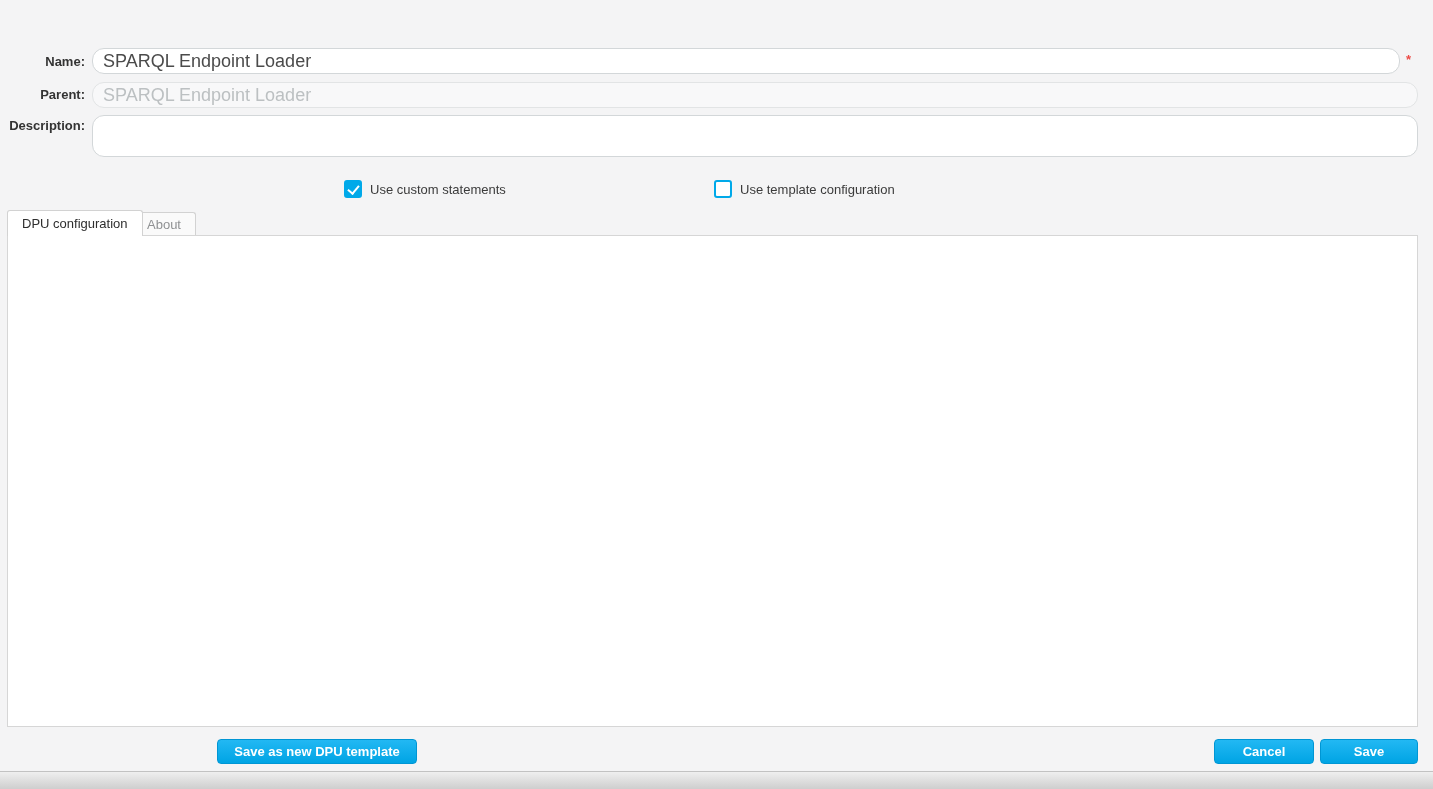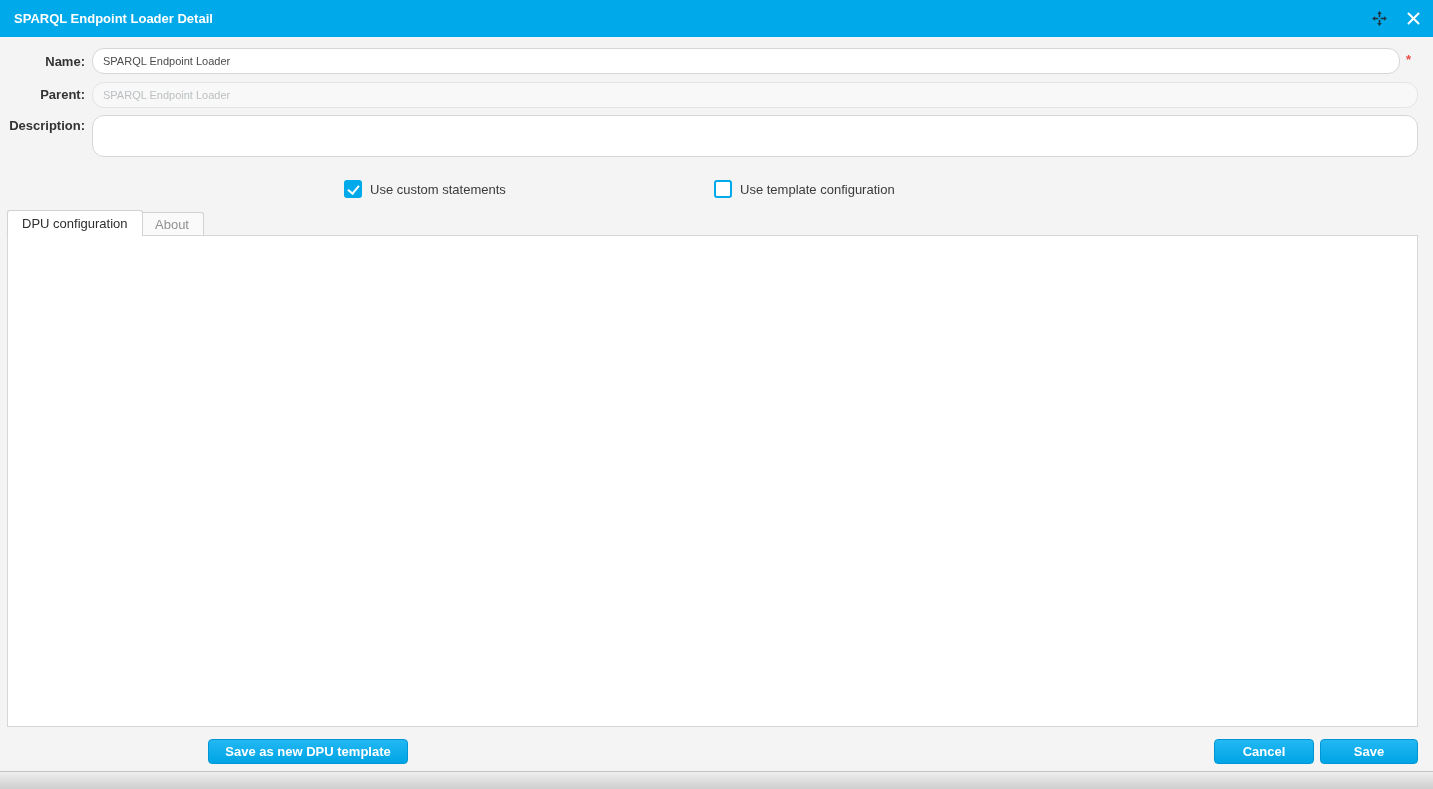--- a/index.html
+++ b/index.html
@@ -11,21 +11,21 @@
   }
   
   .titlebar { position:absolute; left:0; top:0; width:1433px; height:37px; background:#00a9e9; }
   .titlebar-title { position:absolute; left:14px; top:0; line-height:37px; color:#fff; font-weight:bold; font-size:13px; }
   .titlebar-icons { position:absolute; right:10px; top:0; height:37px; display:flex; align-items:center; gap:14px; }
   .icon-btn { width:20px; height:20px; display:flex; align-items:center; justify-content:center; cursor:pointer; }
   
   .flabel { position:absolute; width:85px; text-align:right; font-weight:bold; color:#333; }
   .tinput {
     position:absolute; height:26px; border:1px solid #d3d7d9; border-radius:12px;
-    background:#fff; color:#4b4b4b; font-family:inherit; font-size:11px; padding:0 10px;
+    background:#fff; color:#4b4b4b; font-family:inherit; font-size:18px; padding:0 10px;
   }
   .tinput.disabled { background:#f8f8f9; border-color:#e2e4e5; color:#bcc0c2; }
   textarea.tinput { resize:none; padding:4px 10px; }
   .req { color:#ed4a45; font-weight:bold; }
   .inlabel { position:absolute; color:#3b3b3b; }
   .inlabel.dis { color:#c6cacc; }
   
   .cb-item { position:absolute; display:flex; align-items:center; gap:8px; color:#3b3b3b; cursor:pointer; }
   .cb-item.dis { color:#c6cacc; cursor:default; }
   .checkbox { width:18px; height:18px; flex:0 0 18px; border:2px solid #00a9e9; border-radius:3px; background:#fff; position:relative; }
@@ -67,36 +67,20 @@
   .bottom-strip {
     position:absolute; left:0; top:771px; width:1433px; height:18px;
     background:linear-gradient(#efefef,#cecece); border-top:1px solid #c2c2c2;
   }
 </style>
 </head>
 <body>
 
 <div id="app">
 
-  <div class="titlebar">
-    <div class="titlebar-title">SPARQL Endpoint Loader Detail</div>
-    <div class="titlebar-icons">
-      <div class="icon-btn">
-        <svg width="17" height="17" viewBox="0 0 24 24" fill="#1d3442">
-          <path d="M12 1.5l3.2 4.3h-2.1v4.4h-2.2V5.8H8.8L12 1.5zm0 21l-3.2-4.3h2.1v-4.4h2.2v4.4h2.1L12 22.5zM1.5 12l4.3-3.2v2.1h4.4v2.2H5.8v2.1L1.5 12zm21 0l-4.3 3.2v-2.1h-4.4v-2.2h4.4V8.8l4.3 3.2z"></path>
-        </svg>
-      </div>
-      <div class="icon-btn">
-        <svg width="15" height="15" viewBox="0 0 24 24" stroke="#ffffff" stroke-width="3.2" stroke-linecap="round">
-          <line x1="4" y1="4" x2="20" y2="20"></line>
-            <line x1="20" y1="4" x2="4" y2="20"></line>
-        </svg>
-      </div>
-    </div>
-  </div>
 
   <div class="flabel" style="left:0;top:54px">Name:</div>
   <input class="tinput" style="left: 92px; top: 48px; width: 1308px;" value="SPARQL Endpoint Loader">
   <div class="req" style="position:absolute;left:1406px;top:52px">*</div>
 
   <div class="flabel" style="left:0;top:87px">Parent:</div>
   <input class="tinput disabled" style="left: 92px; top: 82px; width: 1326px;" disabled="" value="SPARQL Endpoint Loader">
 
   <div class="flabel" style="left:0;top:118px">Description:</div>
   <textarea class="tinput" style="left: 92px; top: 115px; width: 1326px; height: 42px;"></textarea>
@@ -106,21 +90,21 @@
     <span>Use custom statements</span>
   </div>
   <div class="cb-item" style="left:714px;top:180px">
     <span class="checkbox"></span>
     <span>Use template configuration</span>
   </div>
 
   <div class="tab active" style="left:7px">
     <span>DPU configuration</span>
   </div>
-  <div class="tab inactive" style="left:140px">
+  <div class="tab inactive" style="left:132px">
     <span>About</span>
   </div>
 
   <div class="panel"></div>
 
   <div class="inlabel" style="left:21px;top:252px">
     <span>Host</span> <span class="req">*</span>
   </div>
   <input class="tinput" style="left: 21px; top: 271px; width: 690px; height: 25px;" value="localhost">
 
@@ -187,18 +171,18 @@
   <input class="tinput" style="left: 724px; top: 463px; width: 686px;" value="http://example.org">
 
   <div class="inlabel dis" style="left:21px;top:530px">SPARQL Update</div>
   <textarea class="tinput" style="left: 21px; top: 546px; width: 1389px; height: 107px; border-color: rgb(224, 226, 227);" disabled=""></textarea>
 
   <div class="cb-item" style="left:21px;top:687px">
     <span class="checkbox"></span>
     <span>Validate Update Query</span>
   </div>
 
-  <div class="btn" style="left:208px;width:200px">Save as new DPU template</div>
+  <div class="btn" style="left:217px;width:200px">Save as new DPU template</div>
   <div class="btn" style="left:1214px;width:100px">Cancel</div>
   <div class="btn" style="left:1320px;width:98px">Save</div>
 
   <div class="bottom-strip"></div>
 </div>
 
 </body></html>

